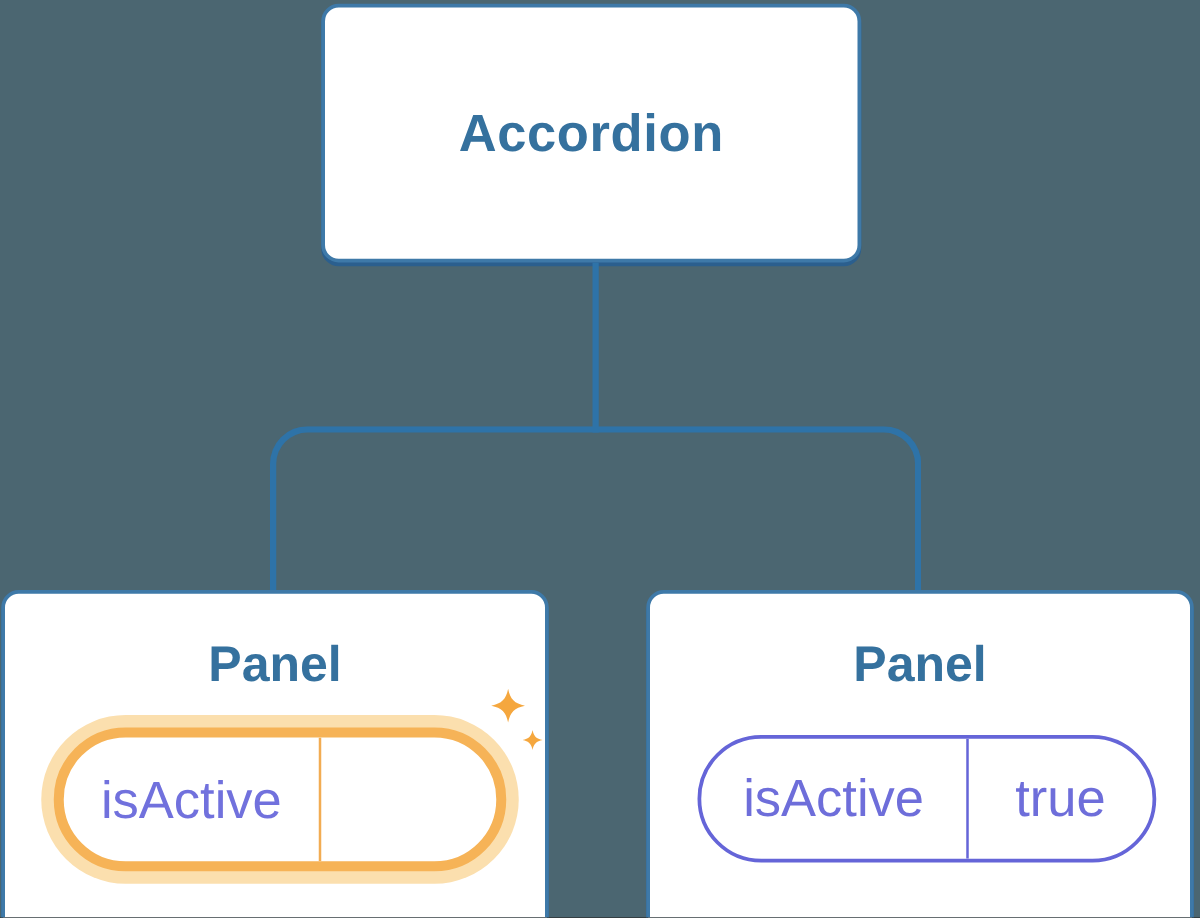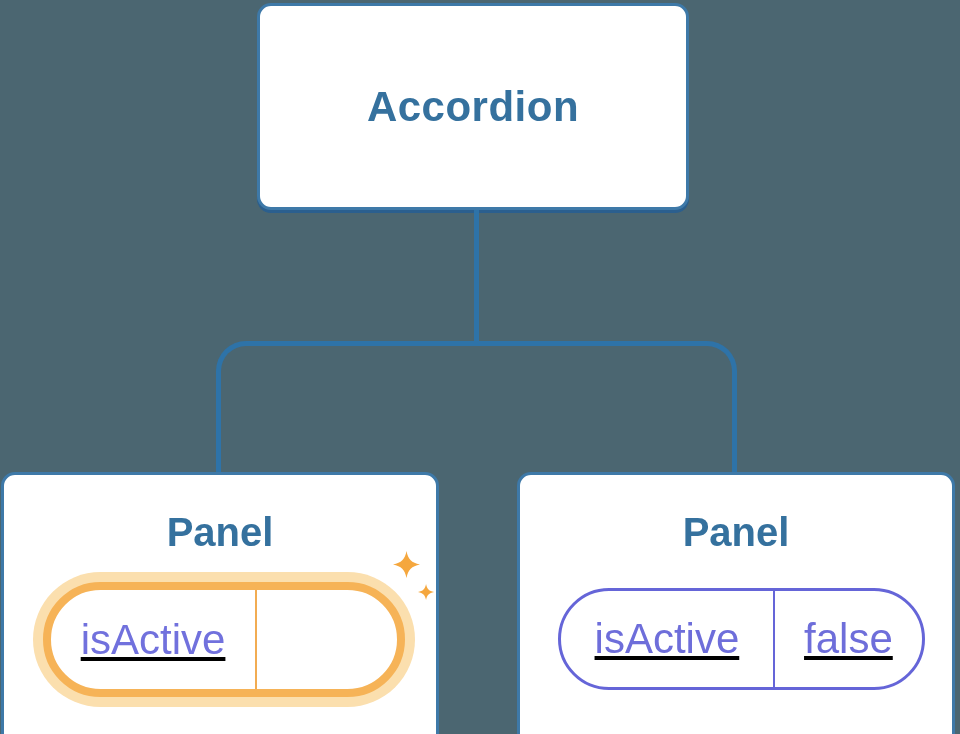--- a/index.html
+++ b/index.html
@@ -72,21 +72,20 @@
   }
   
   .pill {
     position: absolute;
     box-sizing: border-box;
     background: #ffffff;
     border-radius: 999px;
     display: flex;
     align-items: stretch;
     overflow: hidden;
-    text-decoration: underline;
   }
   .pill-active {
     left: 39px; top: 107px;
     width: 362px; height: 115px;
     border: 8px solid var(--active-border, #f6b357);
     box-shadow: 0 0 0 10px var(--active-glow, #fbdfae);
   }
   .pill-inactive {
     left: 38px; top: 113px;
     width: 367px; height: 102px;
@@ -139,17 +138,17 @@
       <path transform="translate(4,3) scale(1.125)" d="M12 0 C13.5 7.5, 16.5 10.5, 24 12 C16.5 13.5, 13.5 16.5, 12 24 C10.5 16.5, 7.5 13.5, 0 12 C7.5 10.5, 10.5 7.5, 12 0 Z"></path>
       <path transform="translate(29,36) scale(0.67)" d="M12 0 C13.5 7.5, 16.5 10.5, 24 12 C16.5 13.5, 13.5 16.5, 12 24 C10.5 16.5, 7.5 13.5, 0 12 C7.5 10.5, 10.5 7.5, 12 0 Z"></path>
     </svg>
   </div>
 
   <div class="node node-panel right">
     <div class="panel-title">Panel</div>
     <div class="pill pill-inactive">
       <div class="pill-cell key">isActive</div>
       <div class="pill-divider"></div>
-      <div class="pill-cell value">false</div>
+      <div class="pill-cell value">true</div>
     </div>
   </div>
 
 </div>
 
 </body></html>

